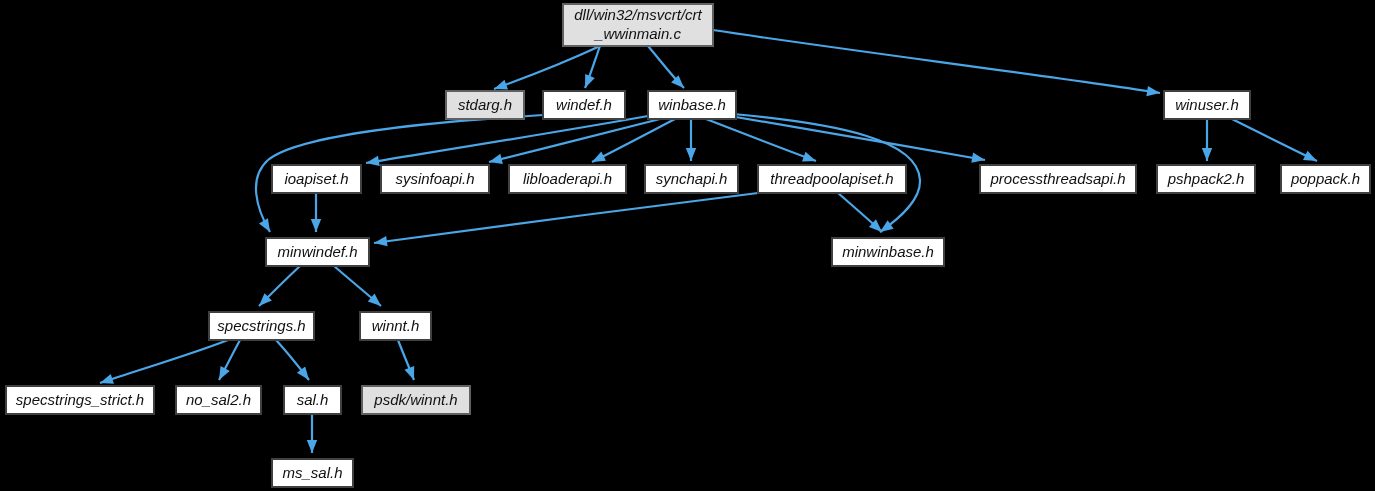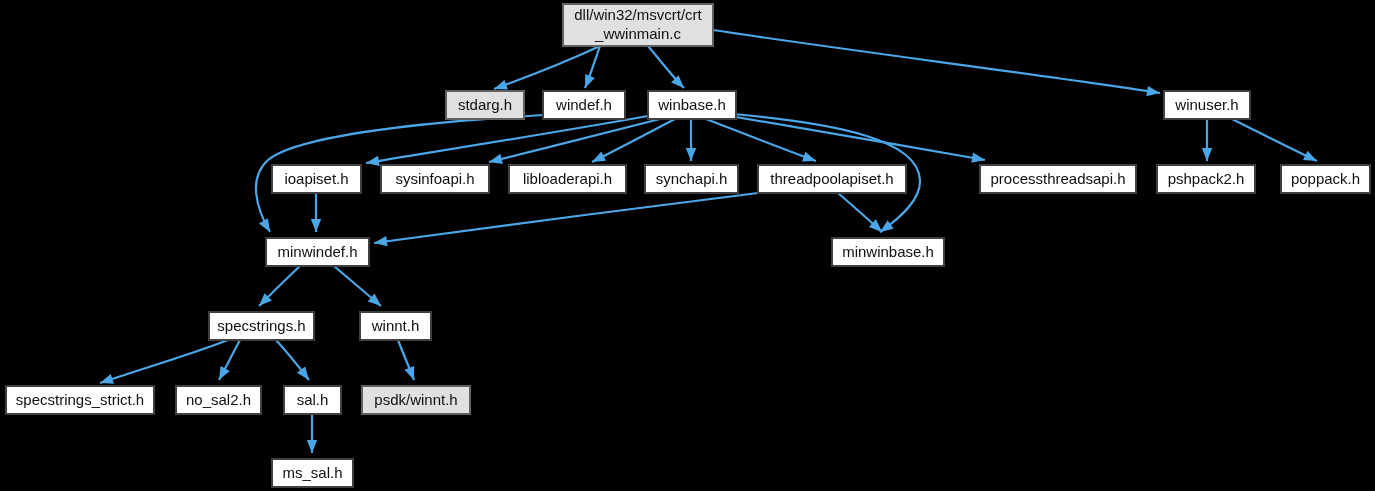--- a/index.html
+++ b/index.html
@@ -8,20 +8,21 @@
     padding: 0;
     background: #000000;
   }
   #graph-root {
     position: relative;
     width: 1375px;
     height: 491px;
     background: #000000;
     overflow: hidden;
     font-family: "Liberation Sans", sans-serif;
+    font-style: italic;
   }
   svg.graph-canvas {
     position: absolute;
     left: 0;
     top: 0;
     width: 1375px;
     height: 491px;
     display: block;
   }
   .node-box {

